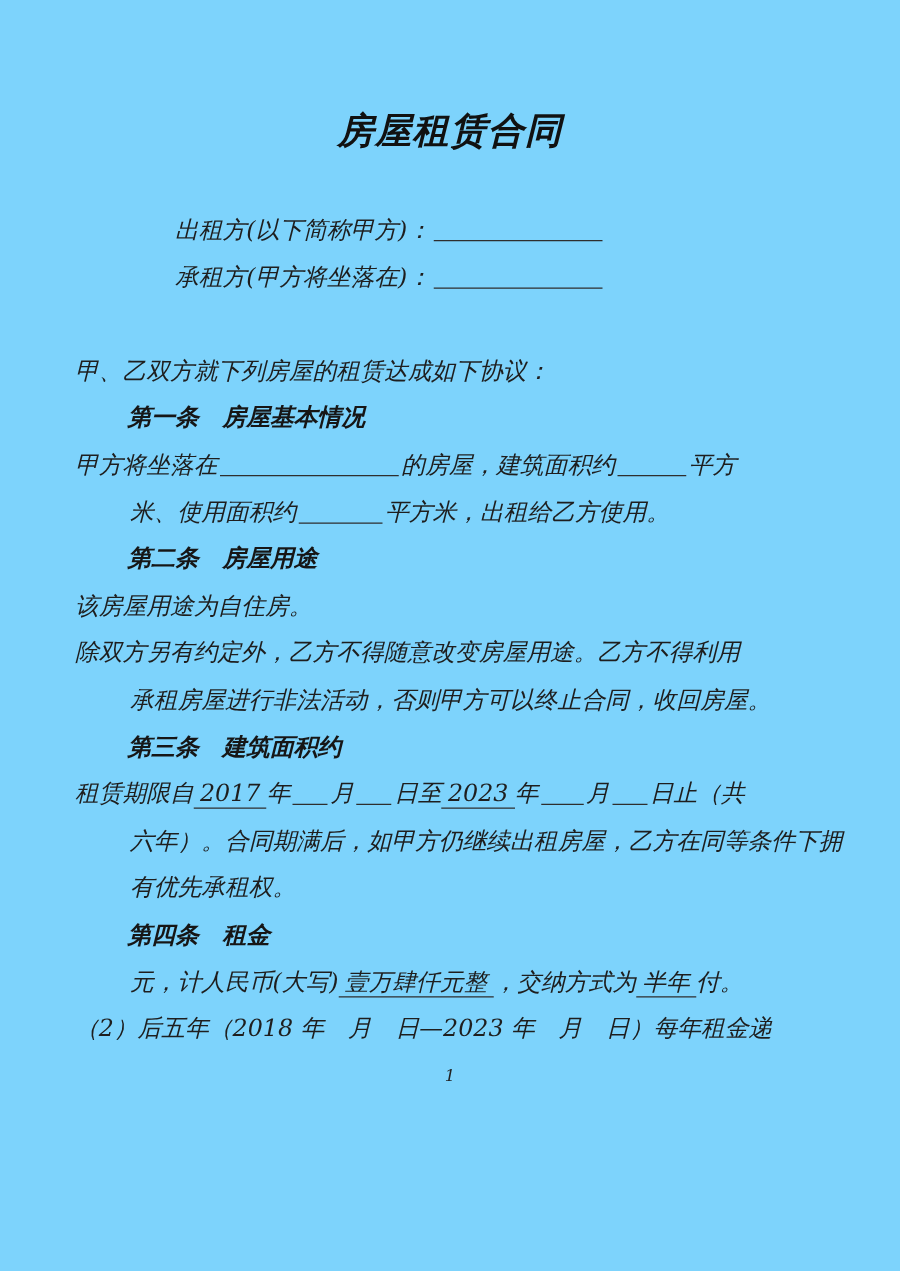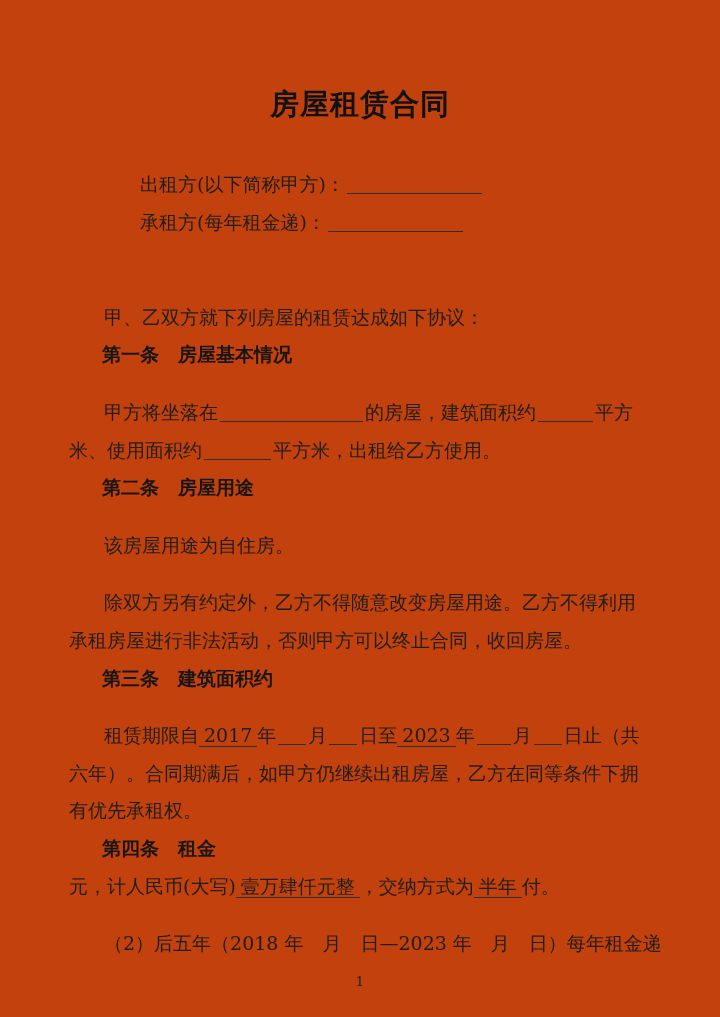--- a/index.html
+++ b/index.html
@@ -1,47 +1,48 @@
 <!DOCTYPE html>
 <html><head>
   <meta charset="utf-8">
   <style>
     html, body { margin: 0; padding: 0; background: #ffffff; }
     .page {
       position: relative;
       width: 720px;
       height: 1017px;
-      background: #c2410c;
+      background: #7dd3fc;
       overflow: hidden;
       color: #1e1e1e;
       font-family: "DejaVu Serif", "Liberation Serif", serif;
+      font-style: italic;
     }
     .title {
       padding-top: 86px;
       text-align: center;
       font-size: 29px;
       line-height: 36px;
       font-weight: bold;
       letter-spacing: 1px;
       color: #111111;
     }
     .doc-body { margin-top: 44px; }
     .line {
       height: 37.6px;
       line-height: 37.6px;
       font-size: 19px;
       white-space: nowrap;
       padding-left: 104px;
       color: #1e1e1e;
     }
     .party   { padding-left: 140px; }
-    .indent  { padding-left: 104px; margin-top: 20px; }
+    .indent  { padding-left: 60px; }
     .heading { padding-left: 102px; font-weight: bold; color: #161616; }
     .item    { padding-left: 144px; }
-    .flush   { padding-left: 69px; }
+    .flush   { padding-left: 104px; }
     .spacer  { height: 37.6px; }
     .blank {
       display: inline-block;
       height: 17px;
       border-bottom: 1.5px solid #2e2e2e;
       vertical-align: -3px;
       margin: 0 2px;
     }
     .fill {
       border-bottom: 1.5px solid #2e2e2e;
@@ -55,21 +56,21 @@
     }
   </style>
 </head>
 <body>
 
 <div class="page">
   <div class="title">房屋租赁合同</div>
 
   <div class="doc-body">
       <div class="line party"><span class="seg">出租方(以下简称甲方)：</span><span class="blank" style="width: 135px;"></span></div>
-      <div class="line party"><span class="seg">承租方(每年租金递)：</span><span class="blank" style="width: 135px;"></span></div>
+      <div class="line party"><span class="seg">承租方(甲方将坐落在)：</span><span class="blank" style="width: 135px;"></span></div>
       <div class="spacer"></div>
       <div class="line indent"><span class="seg">甲、乙双方就下列房屋的租赁达成如下协议：</span></div>
       <div class="line heading"><span class="seg">第一条　房屋基本情况</span></div>
       <div class="line indent"><span class="seg">甲方将坐落在</span><span class="blank" style="width: 143px;"></span><span class="seg">的房屋，建筑面积约</span><span class="blank" style="width: 55px;"></span><span class="seg">平方</span></div>
       <div class="line flush"><span class="seg">米、使用面积约</span><span class="blank" style="width: 67px;"></span><span class="seg">平方米，出租给乙方使用。</span></div>
       <div class="line heading"><span class="seg">第二条　房屋用途</span></div>
       <div class="line indent"><span class="seg">该房屋用途为自住房。</span></div>
       <div class="line indent"><span class="seg">除双方另有约定外，乙方不得随意改变房屋用途。乙方不得利用</span></div>
       <div class="line flush"><span class="seg">承租房屋进行非法活动，否则甲方可以终止合同，收回房屋。</span></div>
       <div class="line heading"><span class="seg">第三条　建筑面积约</span></div>

